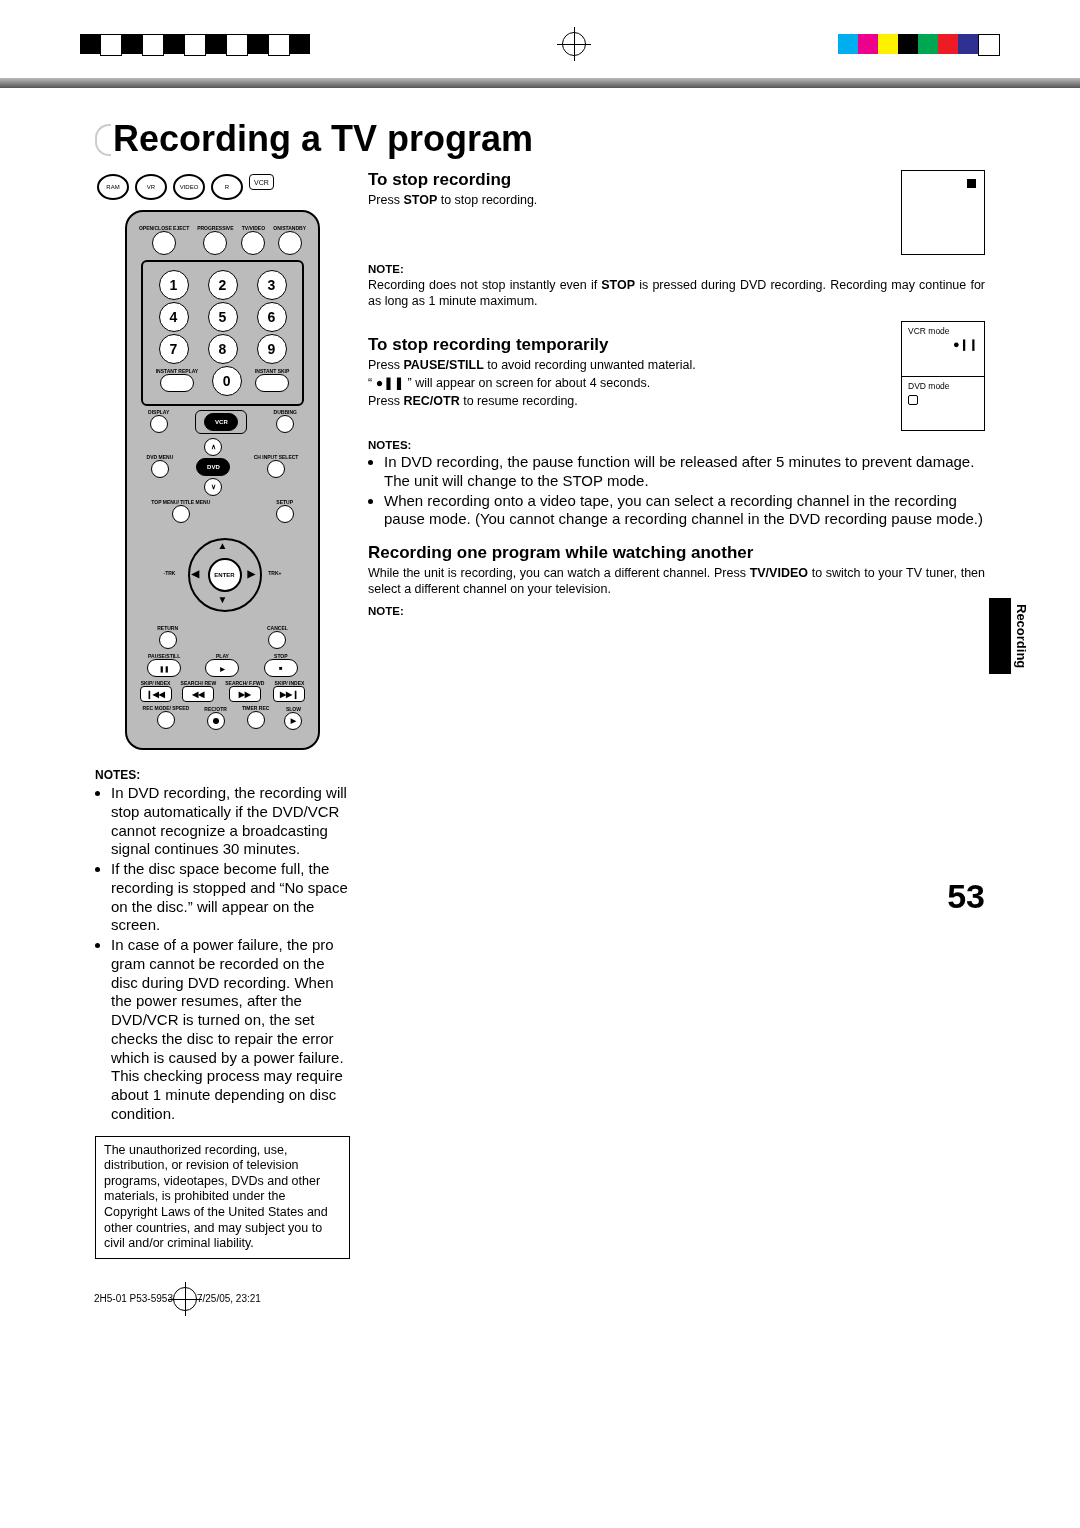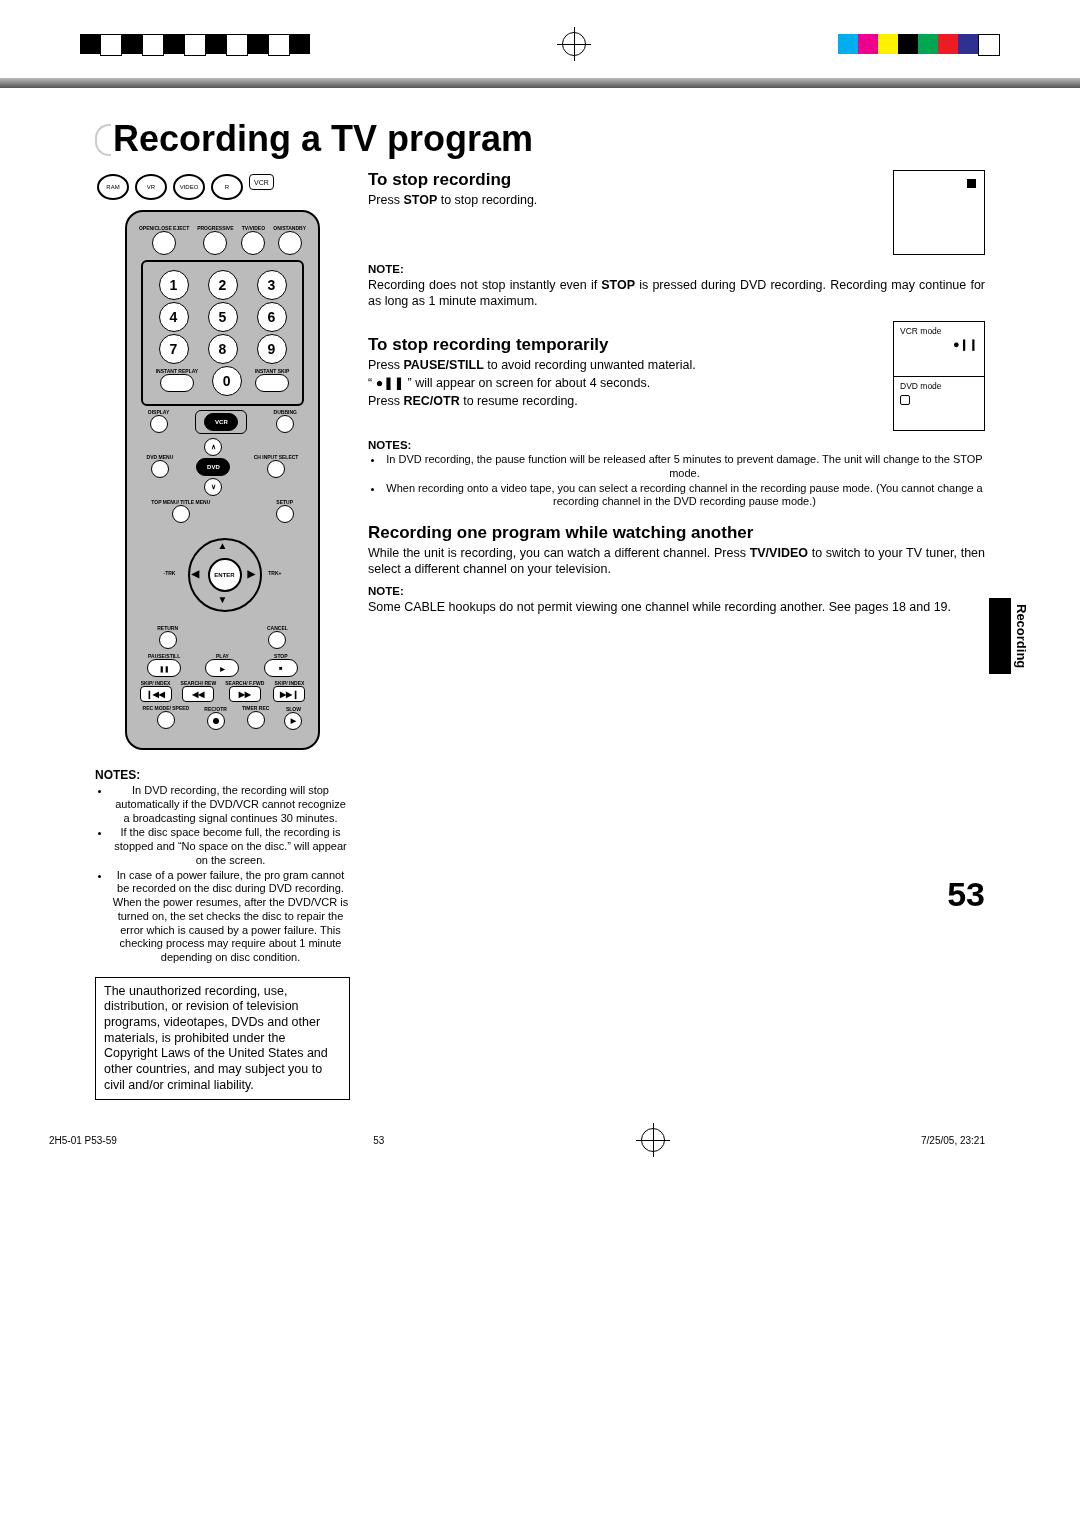--- a/index.html
+++ b/index.html
@@ -134,24 +134,23 @@
   .notes-heading {
     font-weight: bold;
     font-size: 12px;
     margin-top: 6px;
   }
   ul {
     padding-left: 16px;
     margin: 2px 0 10px 0;
   }
   li {
-    font-size: 11px;
+    font-size: 15px;
     line-height: 1.25;
     margin-bottom: 1px;
-    text-align: center;
   }
   .warning-box {
     border: 1px solid #000;
     padding: 6px 8px;
     font-size: 12.5px;
     line-height: 1.25;
     margin-top: 12px;
   }
   h4 {
     font-size: 17px;
@@ -171,21 +170,21 @@
     margin-top: 8px;
   }
   .right-inline {
     display: flex;
     gap: 10px;
     align-items: flex-start;
   }
   .right-inline .txt { flex: 1; }
   .screen-box {
     border: 1px solid #000;
-    width: 92px;
+    width: 84px;
     flex-shrink: 0;
     position: relative;
     font-size: 9px;
     padding: 6px;
     box-sizing: border-box;
   }
   .screen-box.tall { height: 85px; }
   .screen-box.split { height: 110px; padding: 0; }
   .screen-box .stop-sq { position: absolute; right: 8px; top: 8px; width: 9px; height: 9px; background: #000; }
   .screen-box .sec {
@@ -214,23 +213,23 @@
     border-radius: 0 0 0 12px;
   }
   .page-num {
     font-size: 34px;
     font-weight: bold;
     text-align: right;
     margin-top: 260px;
   }
   .footer {
     display: flex;
-    justify-content: space-between;
+    justify-content: flex-start;
     font-size: 10px;
-    padding: 8px 95px 20px 49px;
+    padding: 8px 95px 20px 94px;
     align-items: center;
   }
   .reg-mark {
     width: 22px; height: 22px;
     border: 1px solid #000;
     border-radius: 50%;
     position: relative;
     display: inline-block;
     vertical-align: middle;
   }
@@ -411,21 +410,20 @@
       </div>
       <div class="note-label">NOTES:</div>
       <ul>
         <li>In DVD recording, the pause function will be released after 5 minutes to prevent damage. The unit will change to the STOP mode.</li>
         <li>When recording onto a video tape, you can select a recording channel in the recording pause mode. (You cannot change a recording channel in the DVD recording pause mode.)</li>
       </ul>
 
       <h4>Recording one program while watching another</h4>
       <p><span>While the unit is recording, you can watch a different channel. Press </span><b>TV/VIDEO</b><span> to switch to your TV tuner, then select a different channel on your television.</span></p>
       <div class="note-label">NOTE:</div>
-      <p>Some CABLE hookups do not permit viewing one channel while recording another. See pages 18 and 19.</p>
 
       <div class="page-num">53</div>
     </div>
   </div>
 
   <div class="side-tab">Recording</div>
 </div>
 
 <div class="footer">
   <span>2H5-01 P53-59</span>

